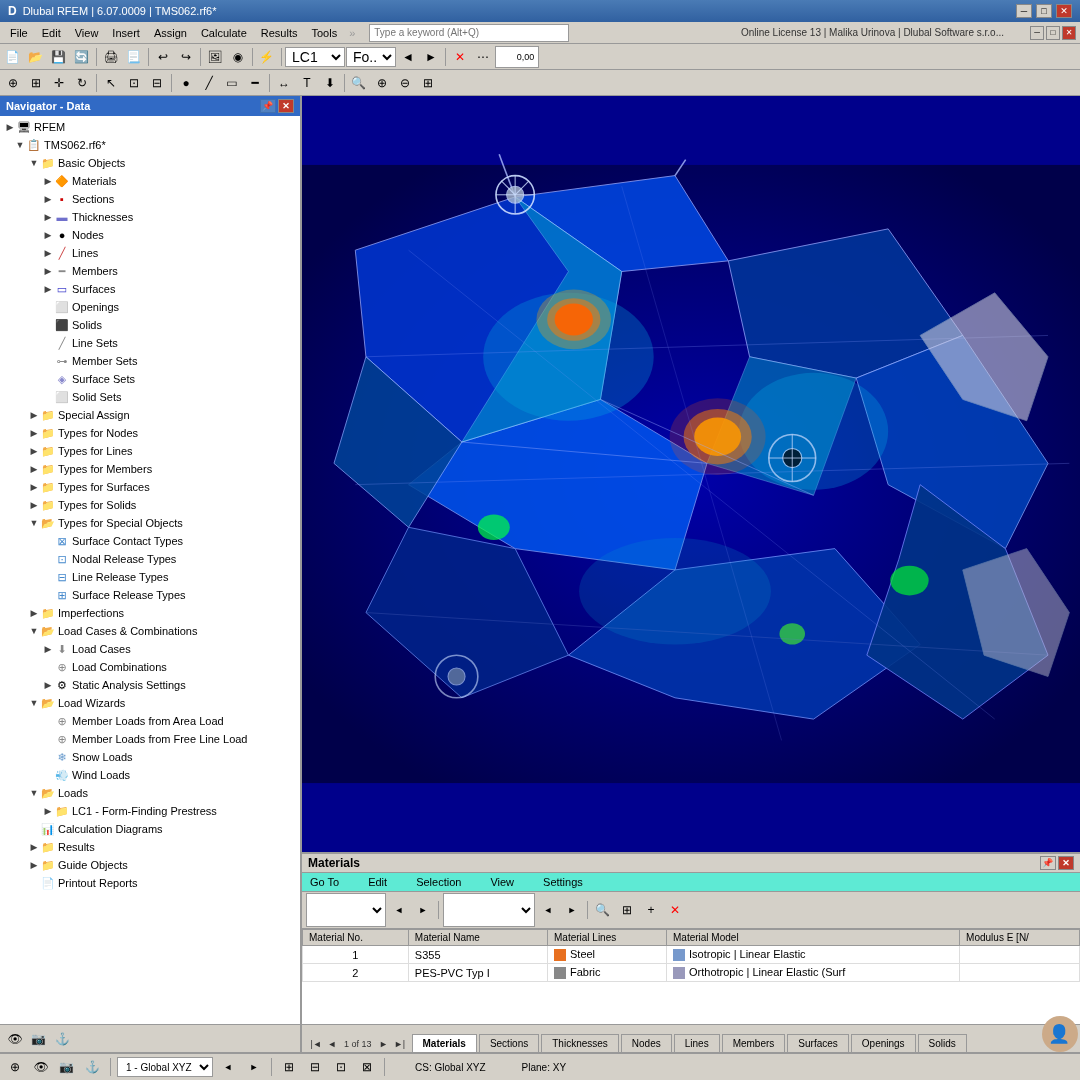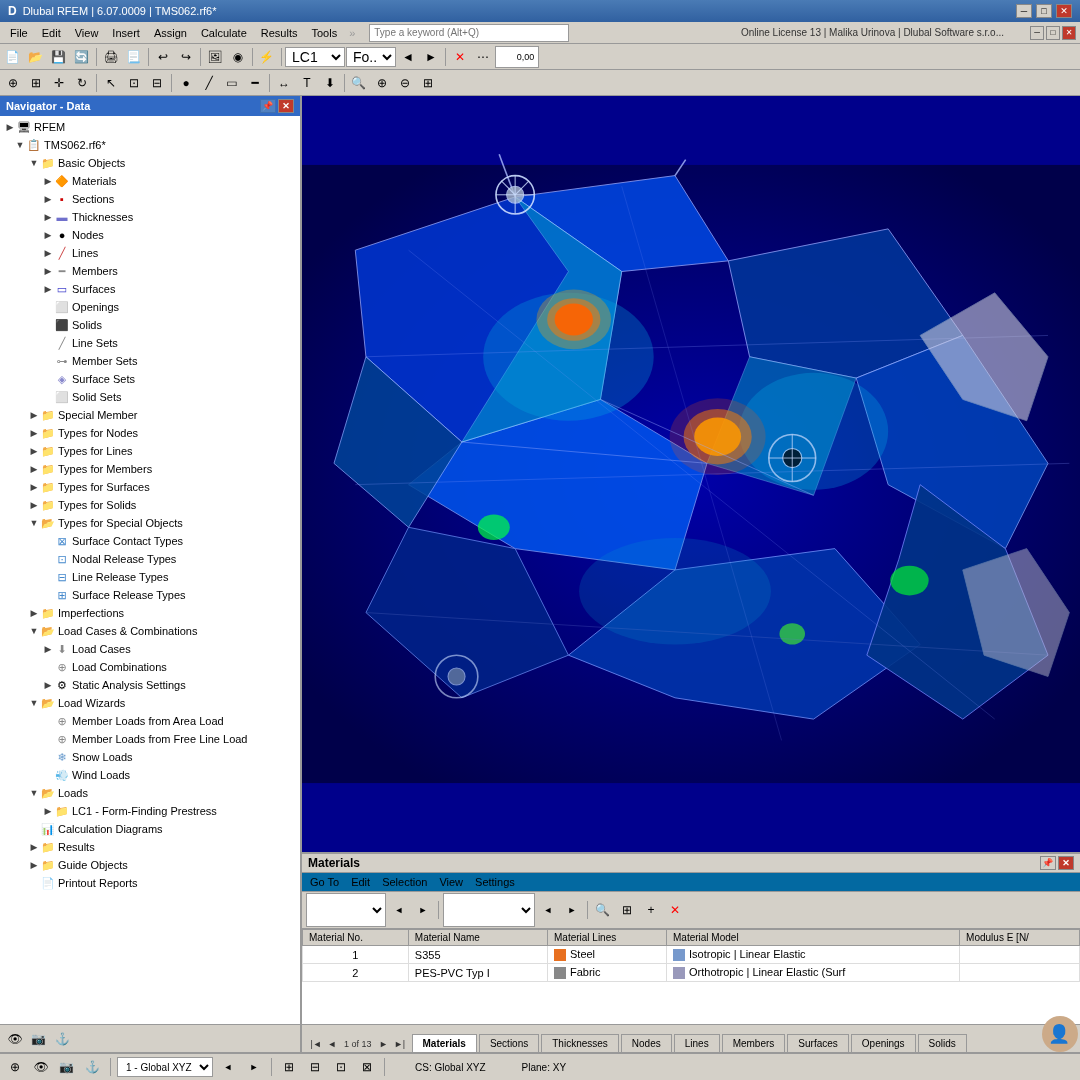--- a/index.html
+++ b/index.html
@@ -171,23 +171,23 @@
       font-weight: bold;
       border-bottom: 1px solid #999;
       display: flex;
       align-items: center;
       justify-content: space-between;
     }
     .panel-menu {
       display: flex;
       align-items: center;
       padding: 2px 4px;
-      background: #0369a1;
+      background: #5eead4;
       border-bottom: 1px solid #999;
-      gap: 4px;
+      gap: 21px;
     }
     .panel-menu-item { padding: 1px 4px; cursor: pointer; font-size: 11px; }
     .panel-toolbar {
       display: flex;
       align-items: center;
       padding: 1px 4px;
       background: #d4d0c8;
       border-bottom: 1px solid #999;
       gap: 2px;
     }
@@ -477,21 +477,21 @@
 
       <div class="tree-item indent3">
         <span class="tree-arrow"></span>
         <span class="tree-icon">⬜</span>
         <span>Solid Sets</span>
       </div>
 
       <div class="tree-item indent2">
         <span class="tree-arrow">▶</span>
         <span class="tree-icon">📁</span>
-        <span>Special Member</span>
+        <span>Special Assign</span>
       </div>
 
       <div class="tree-item indent2">
         <span class="tree-arrow">▶</span>
         <span class="tree-icon">📁</span>
         <span>Types for Nodes</span>
       </div>
 
       <div class="tree-item indent2">
         <span class="tree-arrow">▶</span>

